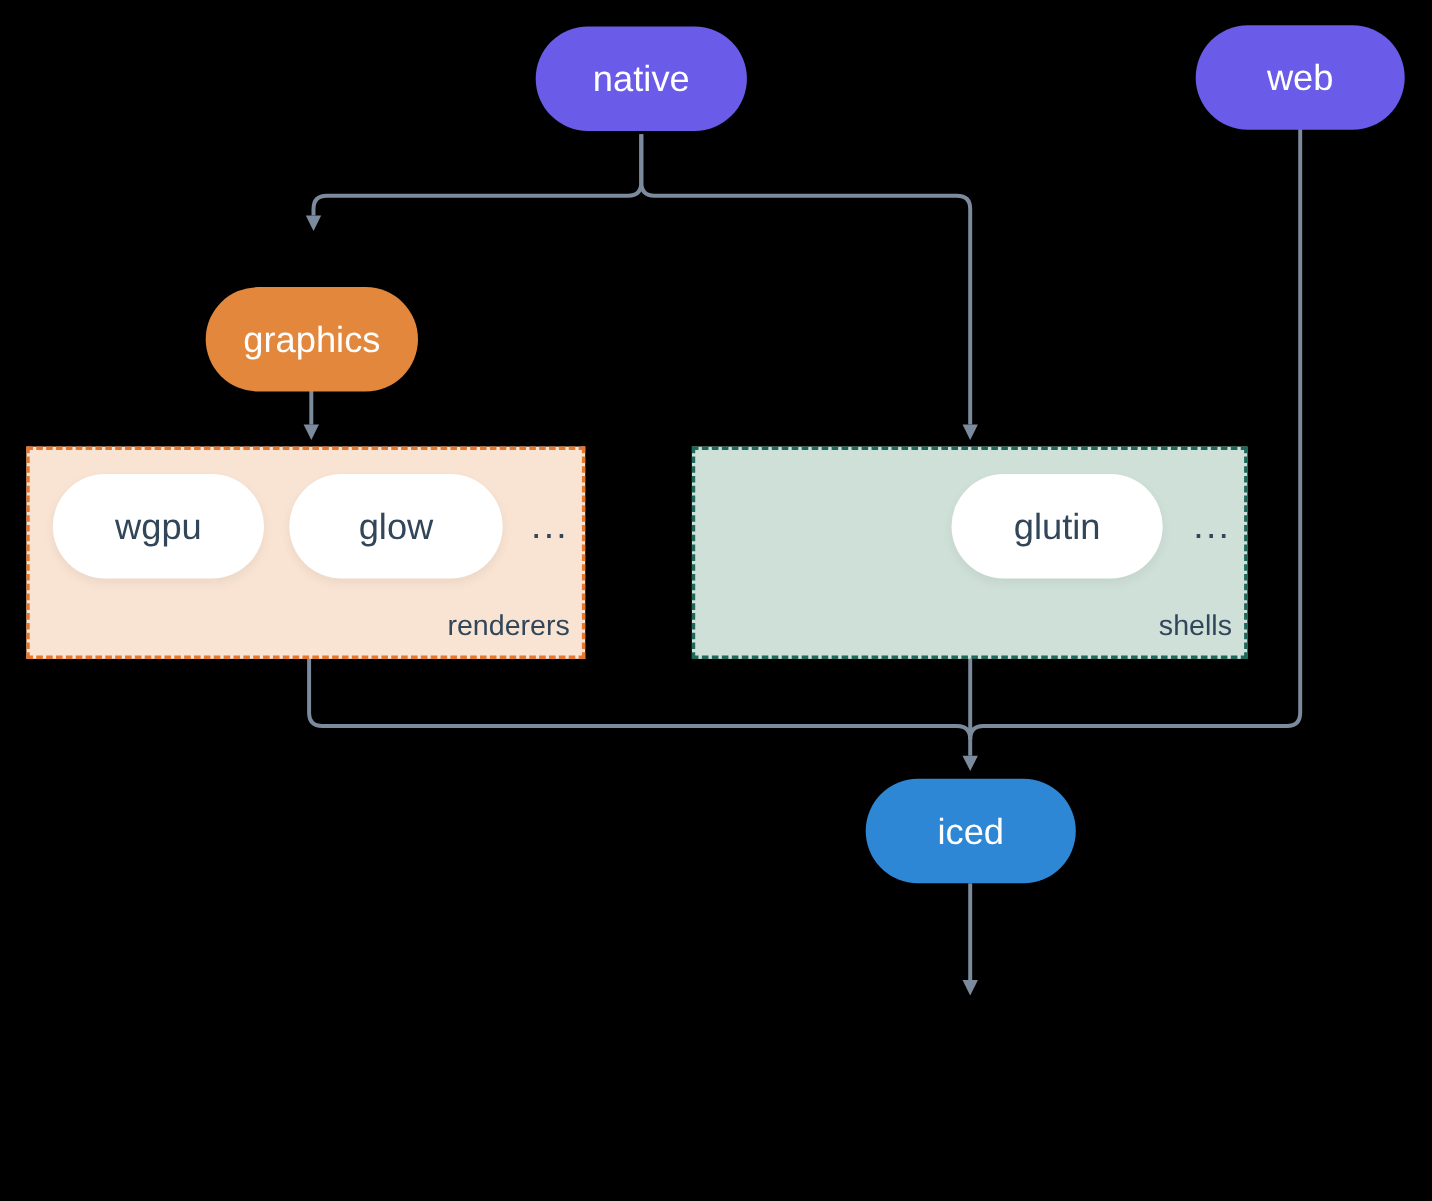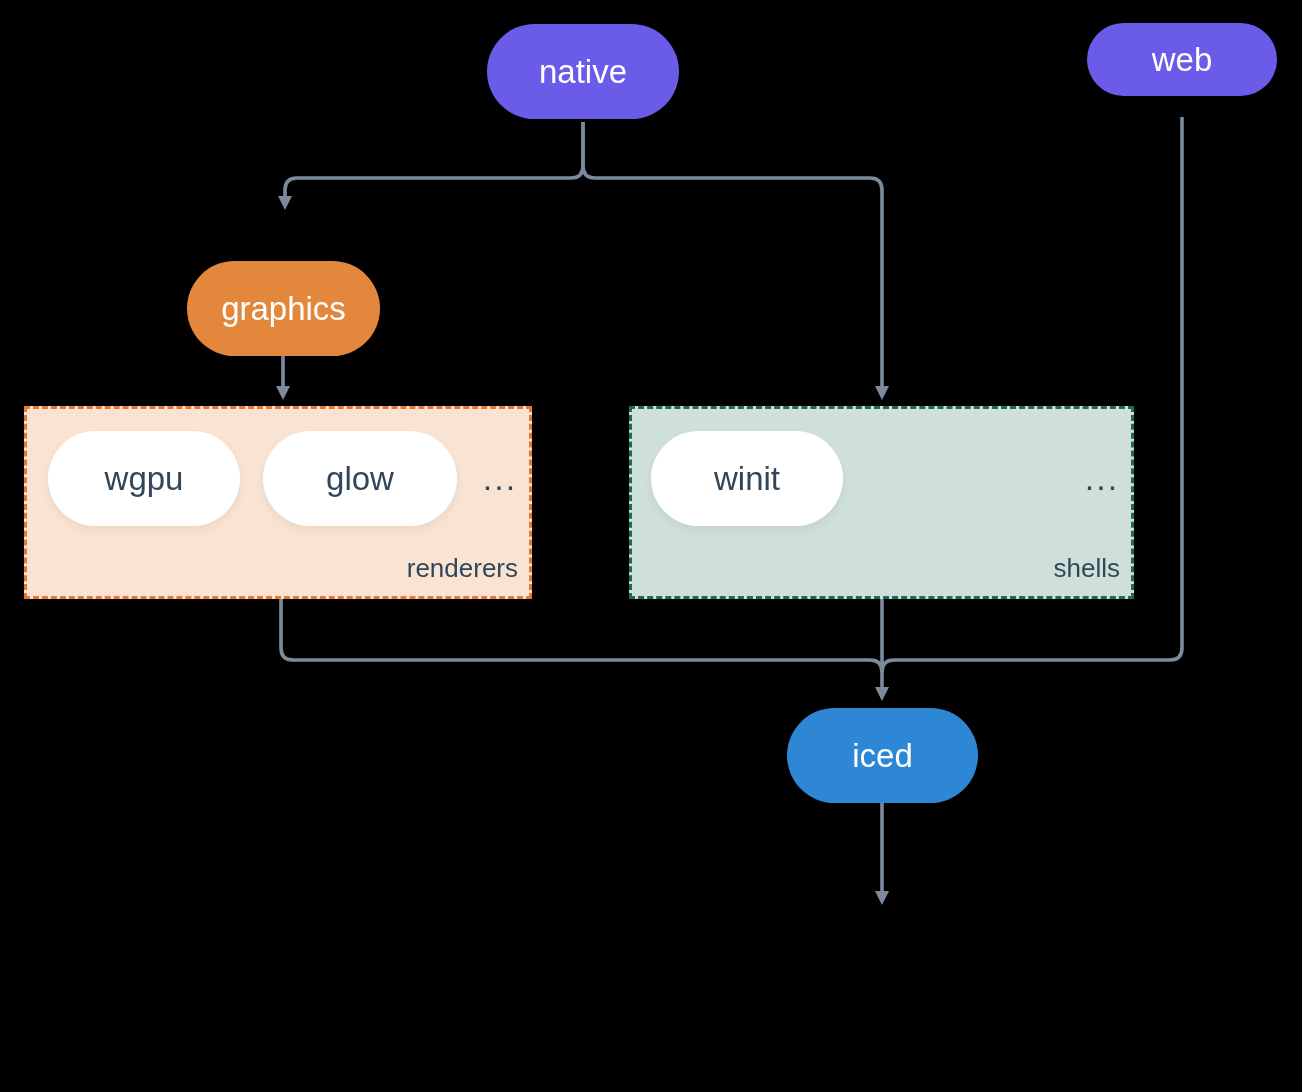--- a/index.html
+++ b/index.html
@@ -105,33 +105,33 @@
 
     <path d="M 882 599 L 882 687"></path>
     <polygon points="875,687 889,687 882,701"></polygon>
 
     <path d="M 882 803 L 882 891"></path>
     <polygon points="875,891 889,891 882,905"></polygon>
   </svg>
 
   <div class="pill native" style="left:487px;top:24px;width:192px;height:95px;">native</div>
 
-  <div class="pill web" style="left:1087px;top:23px;width:190px;height:73px;">web</div>
+  <div class="pill web" style="left:1087px;top:23px;width:190px;height:95px;">web</div>
 
   <div class="pill graphics" style="left:187px;top:217px;width:193px;height:95px;margin-top:44px;">graphics</div>
 
   <div class="group renderers" style="left:24px;top:406px;width:508px;height:193px;">
     <div class="pill white" style="left:236px;top:22px;width:194px;height:95px;">glow</div>
     <div class="pill white" style="left:21px;top:22px;width:192px;height:95px;">wgpu</div>
     <div class="ellipsis" style="left:448px;top:22px;width:50px;height:95px;">...</div>
     <div class="group-label">renderers</div>
   </div>
 
   <div class="group shells" style="left:629px;top:406px;width:505px;height:193px;">
-    <div class="pill white" style="left:19px;top:22px;width:192px;height:95px;">winit</div>
+    <div class="pill white" style="left:233px;top:22px;width:192px;height:95px;">glutin</div>
     <div class="ellipsis" style="left:445px;top:22px;width:50px;height:95px;">...</div>
     <div class="group-label">shells</div>
   </div>
 
   <div class="pill iced" style="left:787px;top:708px;width:191px;height:95px;">iced</div>
 
 
 </div>
 
 </body></html>

